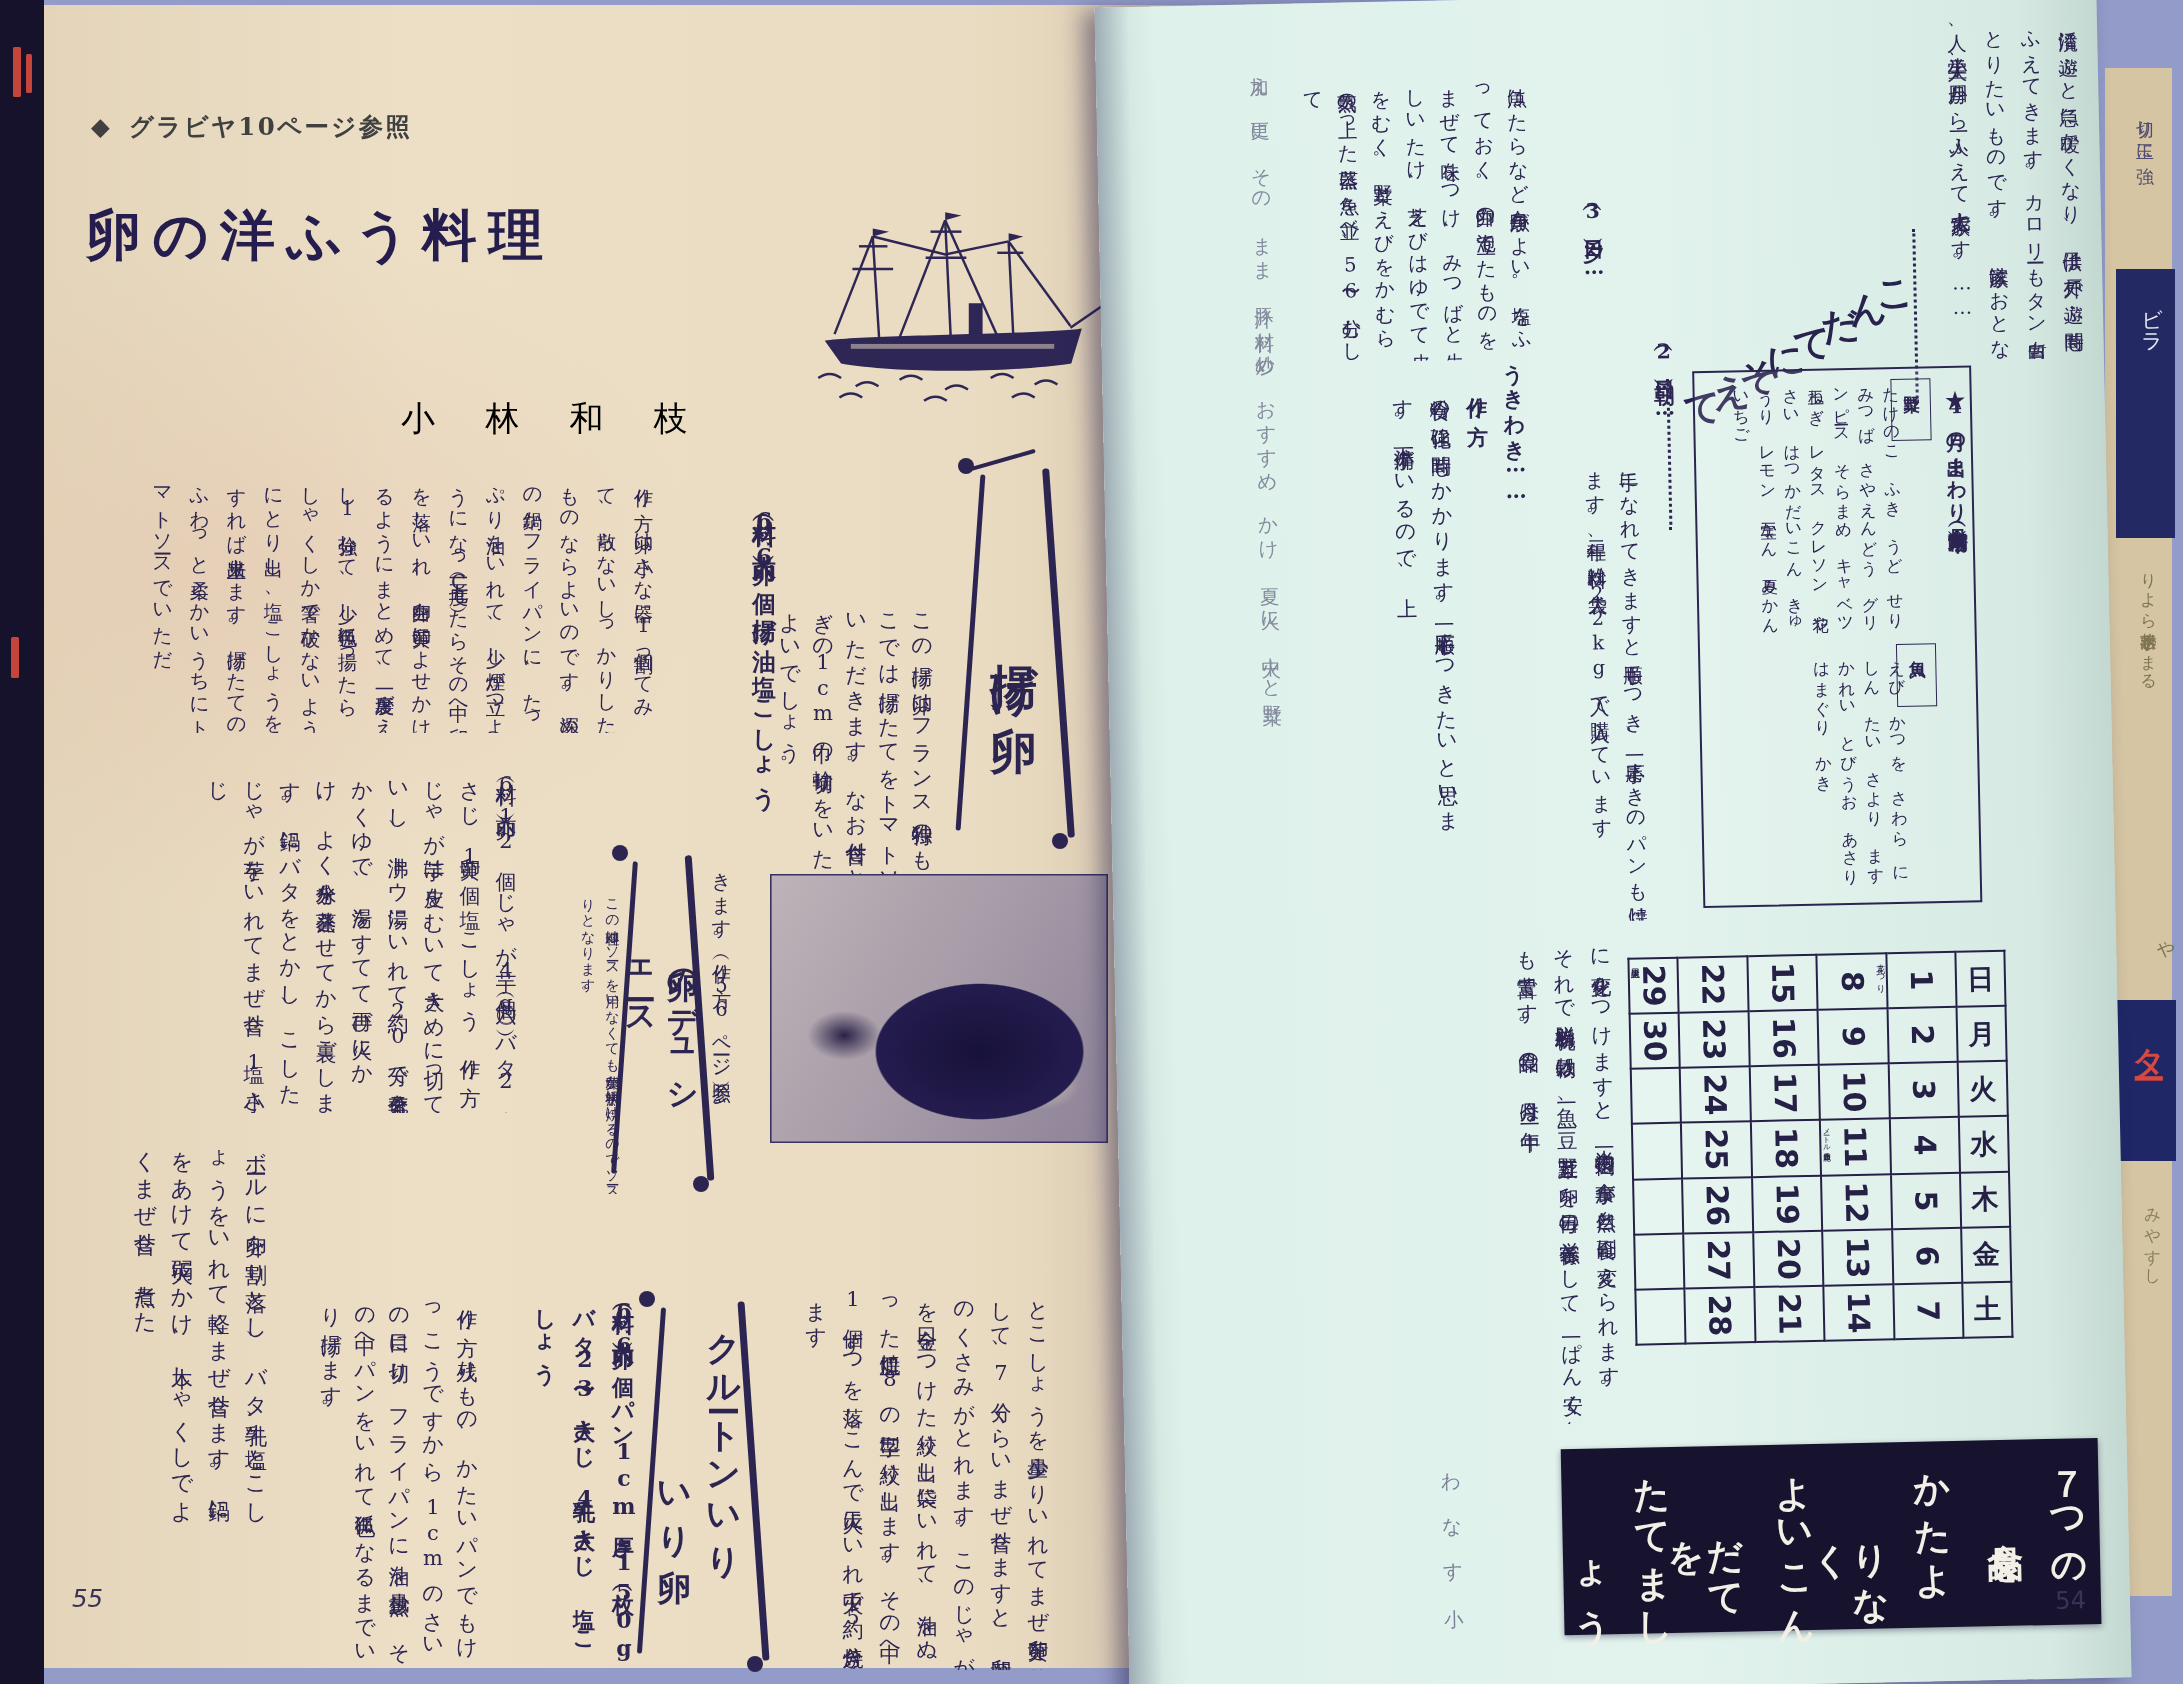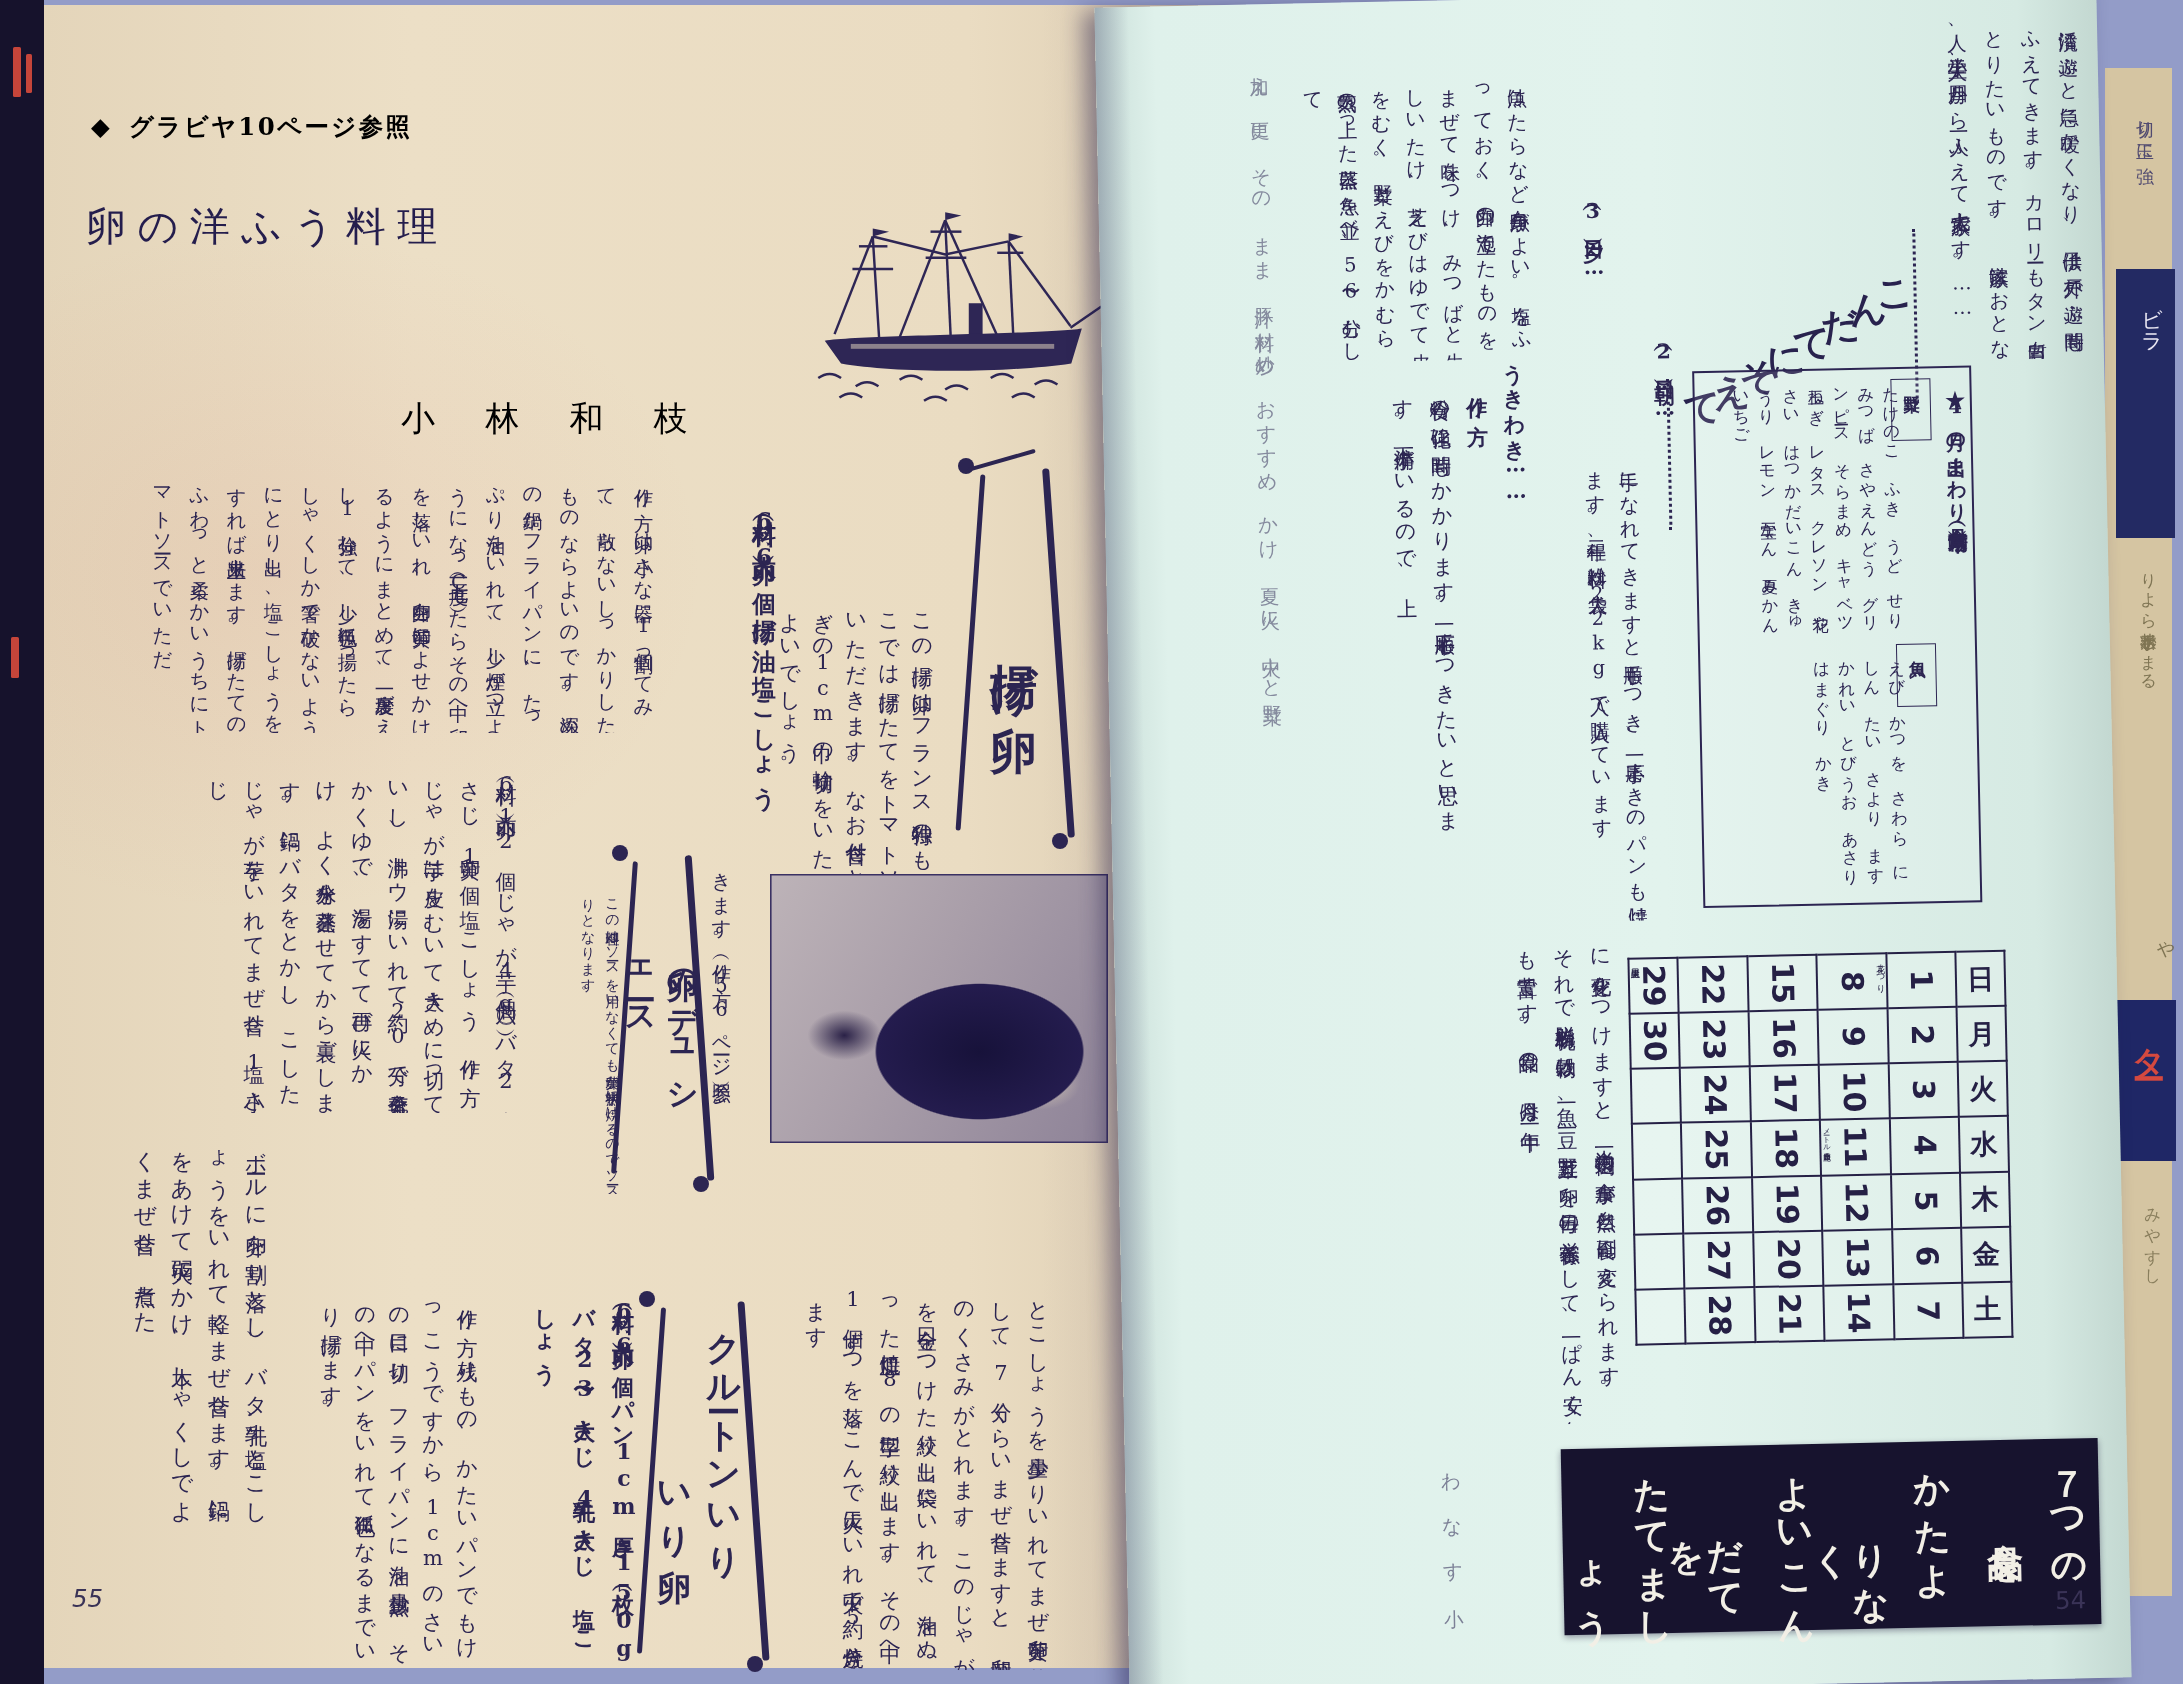--- a/index.html
+++ b/index.html
@@ -66,26 +66,26 @@
 <div class="stage">
 
   <div class="spine">
     <div class="redmark" style="left:13px;top:47px;width:8.1px;height:50px;"></div>
     <div class="redmark" style="left:26px;top:54px;width:5.7px;height:39px;"></div>
     <div class="redmark" style="left:11.4px;top:637px;width:7.3px;height:41px;"></div>
   </div>
 
   <div class="cream"></div>
 
-  <div class="h" style="left:91px;top:111px;font-size:24.4px;z-index:5;color:#000000;">
+  <div class="h" style="left:91px;top:111px;font-size:24.4px;z-index:5;color:#404040;">
     <span>◆</span>
     <span style="font-weight:bold;letter-spacing:2.4px;margin-left:11.4px;">グラビヤ10ページ参照</span>
   </div>
 
-  <div class="h" style="left:86px;top:199px;font-size:40px;font-weight:normal;letter-spacing:11.4px;color:#241d4d;z-index:5;">卵の洋ふう料理</div>
+  <div class="h" style="left:86px;top:199px;font-size:55px;font-weight:bold;letter-spacing:11.4px;color:#241d4d;z-index:5;">卵の洋ふう料理</div>
 
   <svg style="position:absolute;left:802px;top:204px;z-index:5;" width="301" height="205" viewBox="0 0 370 252">
     <g stroke="#2e2655" stroke-width="3" fill="none">
       <path d="M95,168 L87,40"></path>
         <path d="M183,168 L176,20"></path>
         <path d="M260,168 L254,46"></path>
       <path d="M70,52 L105,52"></path>
         <path d="M62,80 L112,80"></path>
         <path d="M158,34 L196,34"></path>
         <path d="M152,66 L202,66"></path>

